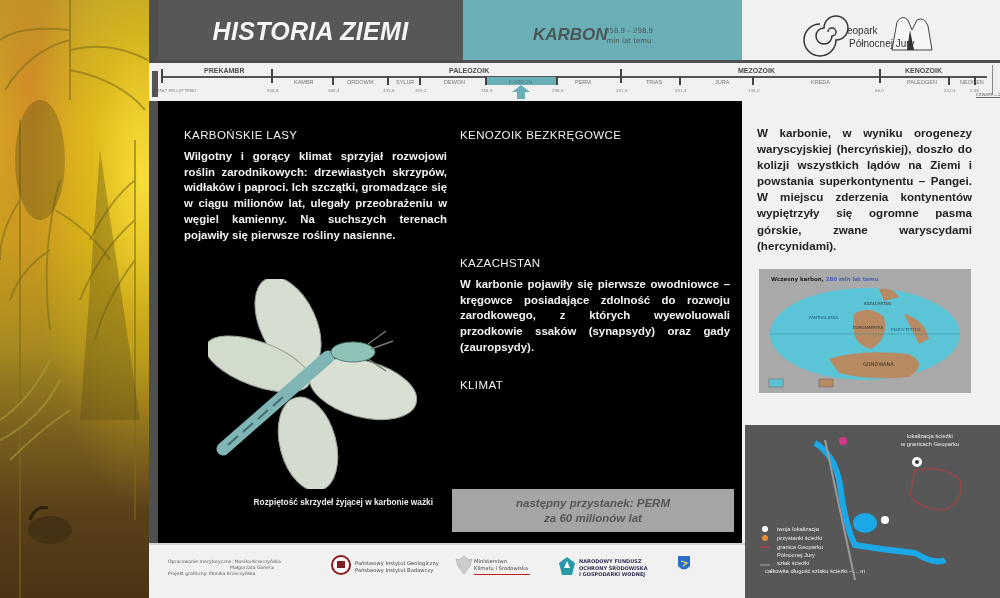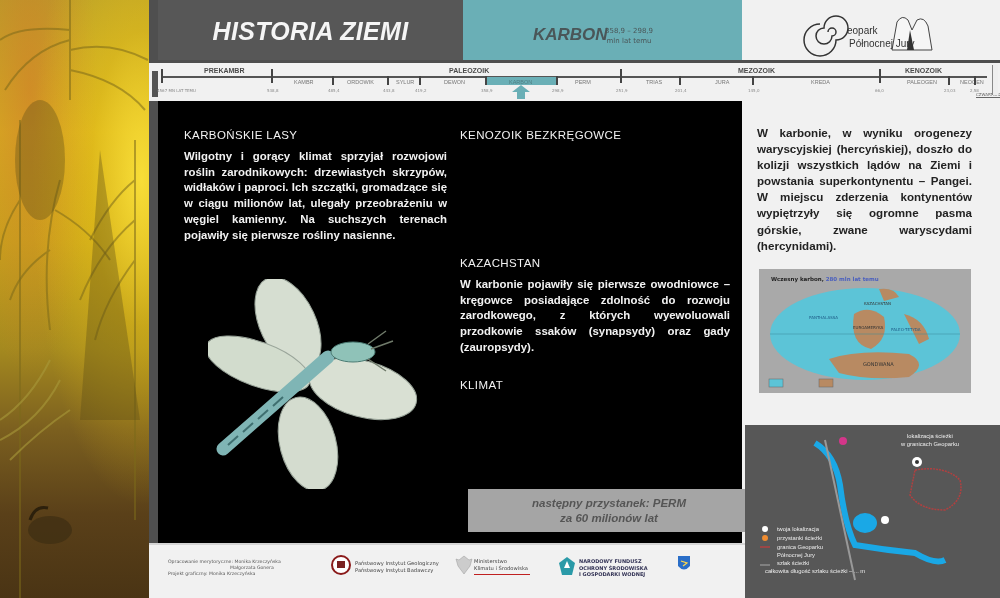--- a/index.html
+++ b/index.html
@@ -52,21 +52,21 @@
 
   
   .main { position: absolute; left: 158px; top: 101px; width: 584px; height: 530px; background: #000000; }
   .sec { position: absolute; color: #f2f2f2; font-family: "Liberation Sans", sans-serif; }
   .sec h3 { font-size: 11.5px; font-weight: 400; letter-spacing: 0.4px; margin-bottom: 8px; }
   .sec p { font-size: 11.4px; line-height: 15.7px; text-align: justify; font-weight: 700; }
 
   .caption { position: absolute; left: 60px; top: 395px; width: 215px; text-align: right; font-size: 8.3px; line-height: 12px; color: #eee; font-weight: 700; font-family: "Liberation Sans", sans-serif; }
 
   .next-stop {
-    position: absolute; left: 310px; top: 388px; width: 282px; height: 43px; background: #a5a5a5;
+    position: absolute; left: 294px; top: 388px; width: 282px; height: 43px; background: #a5a5a5;
     display: flex; flex-direction: column; align-items: center; justify-content: center;
     color: #555; font-style: italic; font-weight: 700; font-size: 11.5px; line-height: 15px; font-family: "Liberation Sans", sans-serif;
   }
 
   
   .right-text { position: absolute; left: 757px; top: 125px; width: 215px; font-size: 11.6px; line-height: 16.1px; color: #222; text-align: justify; font-weight: 700; font-family: "Liberation Sans", sans-serif; }
   .pangea { position: absolute; left: 759px; top: 269px; width: 212px; height: 124px; background: #a9a9a9; }
   .pangea .t { position: absolute; left: 12px; top: 7px; font-size: 5.5px; color: #222; font-weight: 700; }
   .pangea .t b { color: #4a5fbe; }
 
@@ -189,20 +189,21 @@
     <ellipse cx="50" cy="85" rx="55" ry="22" transform="rotate(20 50 85)" fill="#d2dccd" stroke="#9aa59a"></ellipse>
     <ellipse cx="155" cy="110" rx="55" ry="28" transform="rotate(15 155 110)" fill="#d9e0d3" stroke="#9aa59a"></ellipse>
     <ellipse cx="100" cy="165" rx="28" ry="48" transform="rotate(-15 100 165)" fill="#d4dccf" stroke="#9aa59a"></ellipse>
     <path d="M15 170 L120 78" stroke="#7fb5b5" stroke-width="13" stroke-linecap="round"></path>
     <path d="M20 166 L30 157 M35 153 L45 144 M50 140 L60 131 M65 127 L75 118" stroke="#3f6f70" stroke-width="2"></path>
     <ellipse cx="145" cy="73" rx="22" ry="10" fill="#8fc2b8" stroke="#4c7c74"></ellipse>
     <path d="M160 65 L178 52 M163 70 L185 62 M160 80 L178 92" stroke="#6f7a6a" stroke-width="1.5"></path>
   </svg>
 
   <div class="caption">
+    <div>Rozpiętość skrzydeł żyjącej w karbonie ważki</div>
   </div>
 
   <div class="sec" style="left:302px; top:28px; width:270px;">
     <h3>KENOZOIK BEZKRĘGOWCE</h3>
   </div>
   <div class="sec" style="left:302px; top:156px; width:270px;">
     <h3>KAZACHSTAN</h3>
     <p>W karbonie pojawiły się pierwsze owodniowce – kręgowce posiadające zdolność do rozwoju zarodkowego, z których wyewoluowali przodkowie ssaków (synapsydy) oraz gady (zauropsydy).</p>
   </div>
   <div class="sec" style="left:302px; top:278px; width:270px;">

